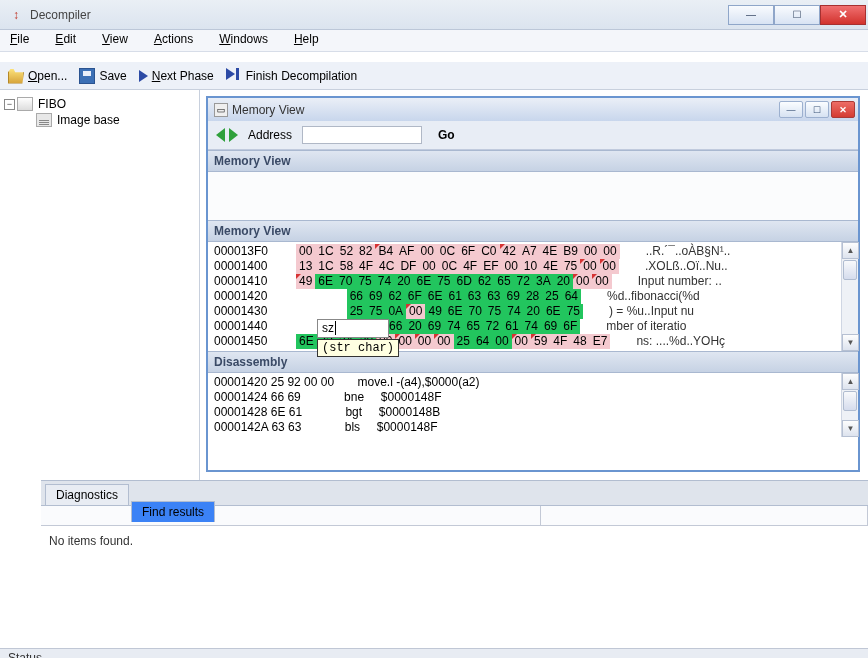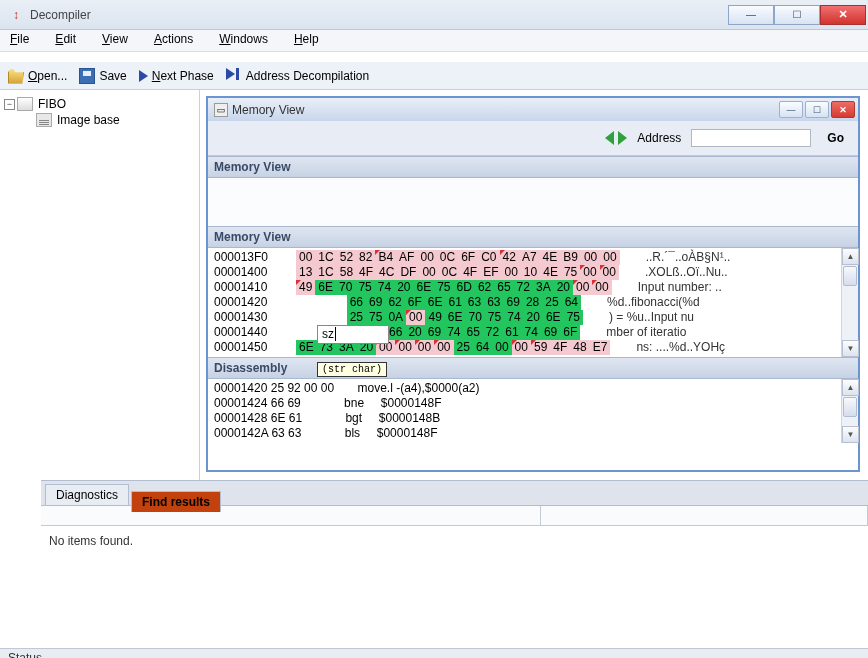--- a/index.html
+++ b/index.html
@@ -45,21 +45,21 @@
 
 
 .mv-window { flex:1; margin:6px 8px 8px 6px; border:2px solid #6a95d0; background:#fff; display:flex; flex-direction:column; position:relative; }
 .mv-title { height:23px; background:linear-gradient(#eaeff7,#c8d6ec); display:flex; align-items:center; padding:0 3px 0 6px; }
 .mv-title .mvi { width:14px; height:14px; display:inline-flex; align-items:center; justify-content:center; margin-right:4px; border:1px solid #999; background:#efefef; font-size:9px; }
 .mv-title .t { flex:1; color:#333; }
 .mv-wbtns { display:flex; gap:2px; }
 .mv-wbtn { width:24px; height:17px; border:1px solid #9cb0cf; border-radius:2px; background:linear-gradient(#fbfdff,#d6e2f2); display:flex; align-items:center; justify-content:center; font-size:9px; color:#3a5276; cursor:default; }
 .mv-wbtn.cl { background:linear-gradient(#ed6d66,#d43b32); border-color:#aa3a36; color:#fff; font-weight:bold; }
 
-.mv-toolbar { height:35px; background:#e8edf5; border-bottom:1px solid #c0cadd; display:flex; align-items:center; gap:10px; padding:0 8px;justify-content:flex-end; }
+.mv-toolbar { height:29px; background:#e8edf5; border-bottom:1px solid #c0cadd; display:flex; align-items:center; gap:10px; padding:0 8px; }
 .mv-nav { display:flex; gap:4px; }
 .arrow-btn { width:0; height:0; border-top:7px solid transparent; border-bottom:7px solid transparent; cursor:default; }
 .arrow-btn.back { border-right:9px solid #2fa03b; }
 .arrow-btn.fwd { border-left:9px solid #2fa03b; }
 .mv-addr-input { width:120px; height:18px; border:1px solid #b0b8c6; background:#fff; padding:0 3px; }
 .mv-go { padding:1px 6px; cursor:default;font-weight:bold; }
 
 .sect-head { background:linear-gradient(#dfe6f1,#c6d2e4); font-weight:bold; color:#3a4a66; padding:3px 6px; border-top:1px solid #a9b8d0; border-bottom:1px solid #a9b8d0; }
 .mv-blank { height:48px; background:#fbfcfd; }
 
@@ -70,33 +70,33 @@
 .addr { color:#000; width:82px; }
 .bytes { display:flex; flex-wrap:nowrap; }
 .bytes span { padding:0 3px; }
 .bytes span.p { background:#f4c9cf; } 
 .bytes span.b { background:#22c55e; } 
 .bytes span.m1 { position:relative; }
 .bytes span.m1::before { content:""; position:absolute; top:0; left:0; width:0; height:0; border-top:5px solid #d63333; border-right:5px solid transparent; }
 .ascii { color:#333; padding-left: 26px; }
 .tooltip { position:absolute; left:109px; top:77px; z-index:5; pointer-events:none; }
 .tt-input { background:#fff; border:1px solid #888; padding:1px 4px; font-family:"Courier New", monospace; font-size:12px; min-width:72px; display:inline-block; }
-.tt-hint { background:#ffffe1; border:1px solid #333; padding:1px 4px; font-family:"Courier New", monospace; font-size:10px; display:inline-block; margin-top:18px;text-align:right; }
+.tt-hint { background:#ffffe1; border:1px solid #333; padding:1px 4px; font-family:"Courier New", monospace; font-size:12px; display:inline-block; margin-top:1px;text-align:right; }
 .scrollbar { width:17px; background:#eef1f6; border-left:1px solid #cfd6e3; position:relative; }
 .sb-btn { width:17px; height:17px; background:linear-gradient(#fdfdfd,#dde3ee); border:1px solid #b6c0d2; display:flex; align-items:center; justify-content:center; font-size:8px; color:#555; }
 .sb-thumb { position:absolute; left:1px; right:1px; top:18px; height:20px; background:linear-gradient(#f8f9fb,#d5dced); border:1px solid #b0bcd0; border-radius:2px; }
 
 .hex-container, .dis-container { display:flex; }
 .hex-container .hexarea, .dis-container .hexarea { flex:1; }
 
 
 .bottom-pane { border-top:1px solid #b2bdd0; display:flex; flex-direction:column; height:168px;margin-left:41px; }
 .tabstrip { display:flex; padding:3px 4px 0 4px; background:#dfe4ec; border-bottom:1px solid #b2bdd0; }
 .tab { padding:3px 10px; background:#e8ecf3; border:1px solid #b2bdd0; margin-right:2px; cursor:default; border-bottom:none; }
-.tab.active { background:#c2410c; font-weight:bold; position:relative; top:7px; }
+.tab.active { background:#3b82f6; font-weight:normal; position:relative; top:17px; }
 .tab-columns { display:flex; border-bottom:1px solid #c3c9d6; height:20px; }
 .tab-col { border-right:1px solid #c3c9d6; flex:1; background:#fafbfd; }
 .tab-col:first-child { flex:0 0 500px; }
 .results-body { flex:1; background:#fff; padding:8px; font-size:11px; color:#333; }
 
 
 .statusbar { height:20px; background:#e8ecf3; border-top:1px solid #c0c7d5; padding:2px 8px; font-size:11px; color:#333; }
 </style>
 </head>
 <body>
@@ -134,21 +134,21 @@
   <div class="tool">
       <span class="ic save"></span>
       <span>Save</span>
     </div>
   <div class="tool">
       <span class="ic play"></span>
       <span><span class="ul">N</span>ext Phase</span>
     </div>
   <div class="tool">
       <span class="ic end"></span>
-      <span>Address Decompilation</span>
+      <span>Finish Decompilation</span>
     </div>
 </div>
 
 <div class="body">
   <div class="tree">
     <div class="tree-row">
       <span class="tr-toggle">−</span>
       <span class="tr-icon proj"></span>
       <span>FIBO</span>
     </div>

